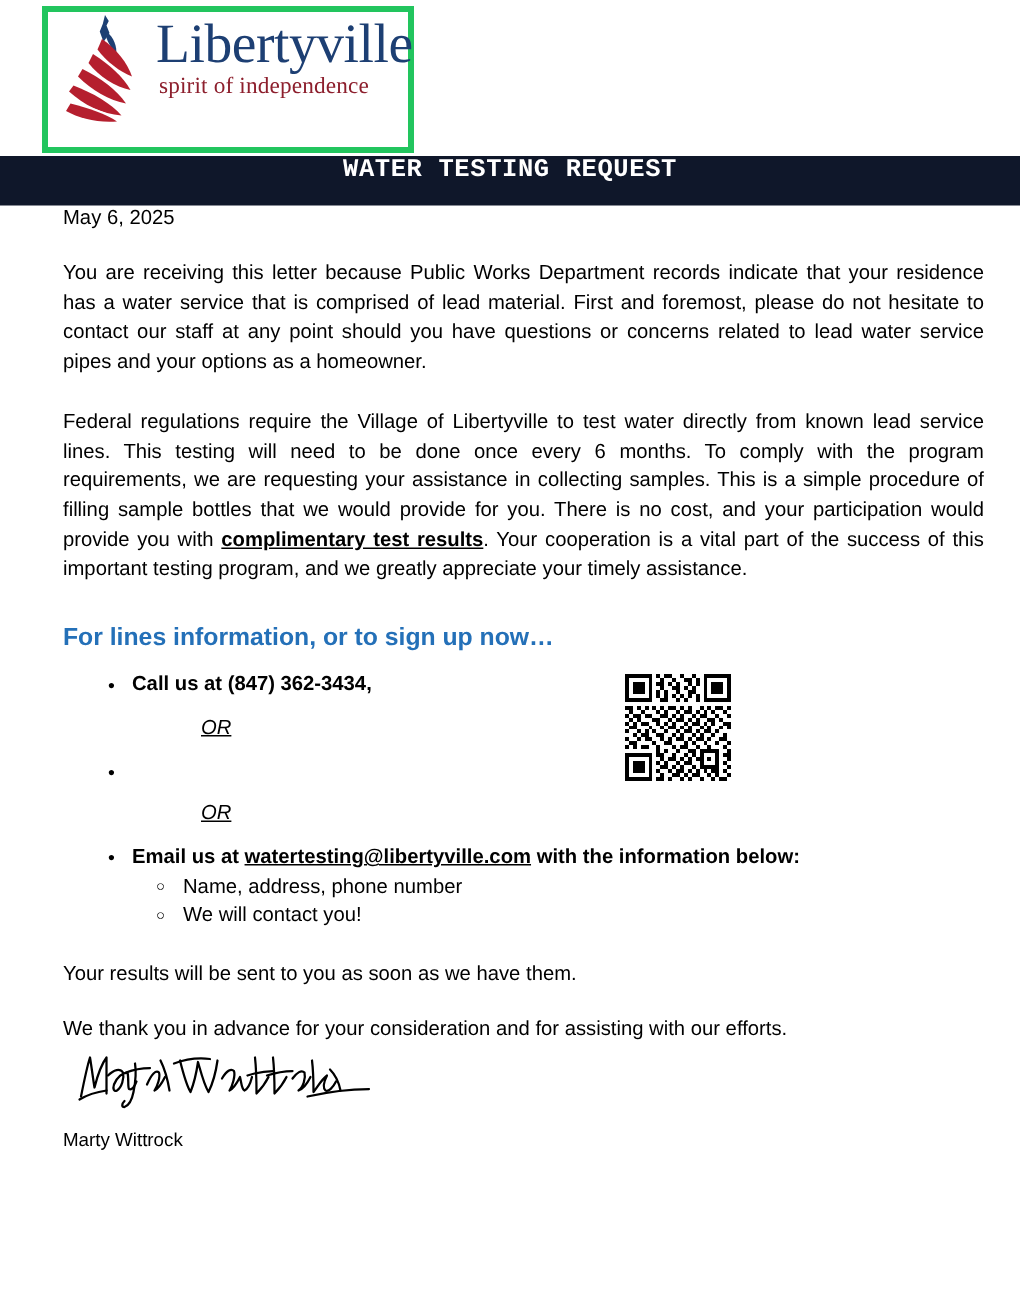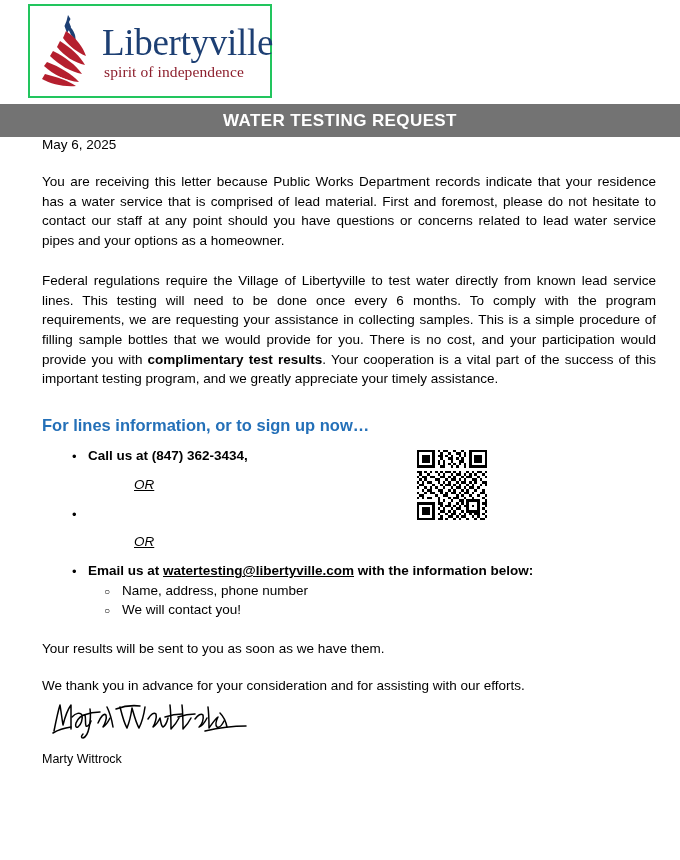--- a/index.html
+++ b/index.html
@@ -21,24 +21,24 @@
   .logo-header {
     height: 104px;
     position: relative;
   }
   .logo-box {
     position: absolute;
     left: 28px;
     top: 4px;
     width: 240px;
     height: 90px;
-    border: 2px solid #22c55e;
+    border: 4px solid #22c55e;
     background: #ffffff;
     display: flex;
-    align-items: center;
+    align-items: flex-start;
   }
   .logo-mark {
     width: 62px;
     height: 76px;
     margin-left: 8px;
     margin-right: 2px;
     flex: none;
   }
   .logo-wordmark {
     display: flex;
@@ -57,25 +57,26 @@
     font-family: "Liberation Serif", serif;
     font-size: 15.5px;
     color: #8d1f2d;
     letter-spacing: 0.1px;
     padding-left: 2px;
     margin-top: 1px;
   }
 
   
   .title-banner {
-    background: #737373;
+    background: #0f172a;
     height: 33px;
     display: flex;
-    align-items: center;
+    align-items: flex-start;
     justify-content: center;
+    font-family: Liberation Mono, monospace;
   }
   .title-banner-text {
     color: #ffffff;
     font-size: 17px;
     font-weight: bold;
     letter-spacing: 0.4px;
   }
 
   
   .letter {
@@ -91,20 +92,21 @@
   }
   .para {
     font-size: 13.5px;
     line-height: 1.46;
     text-align: justify;
     margin-top: 20px;
     padding-right: 6px;
   }
   .bold-underline {
     font-weight: bold;
+    text-decoration: underline;
     margin-top: 40px;
   }
 
   
   .section-heading {
     color: #2470b8;
     font-size: 16.5px;
     font-weight: bold;
     margin-top: 27px;
     margin-bottom: 2px;

